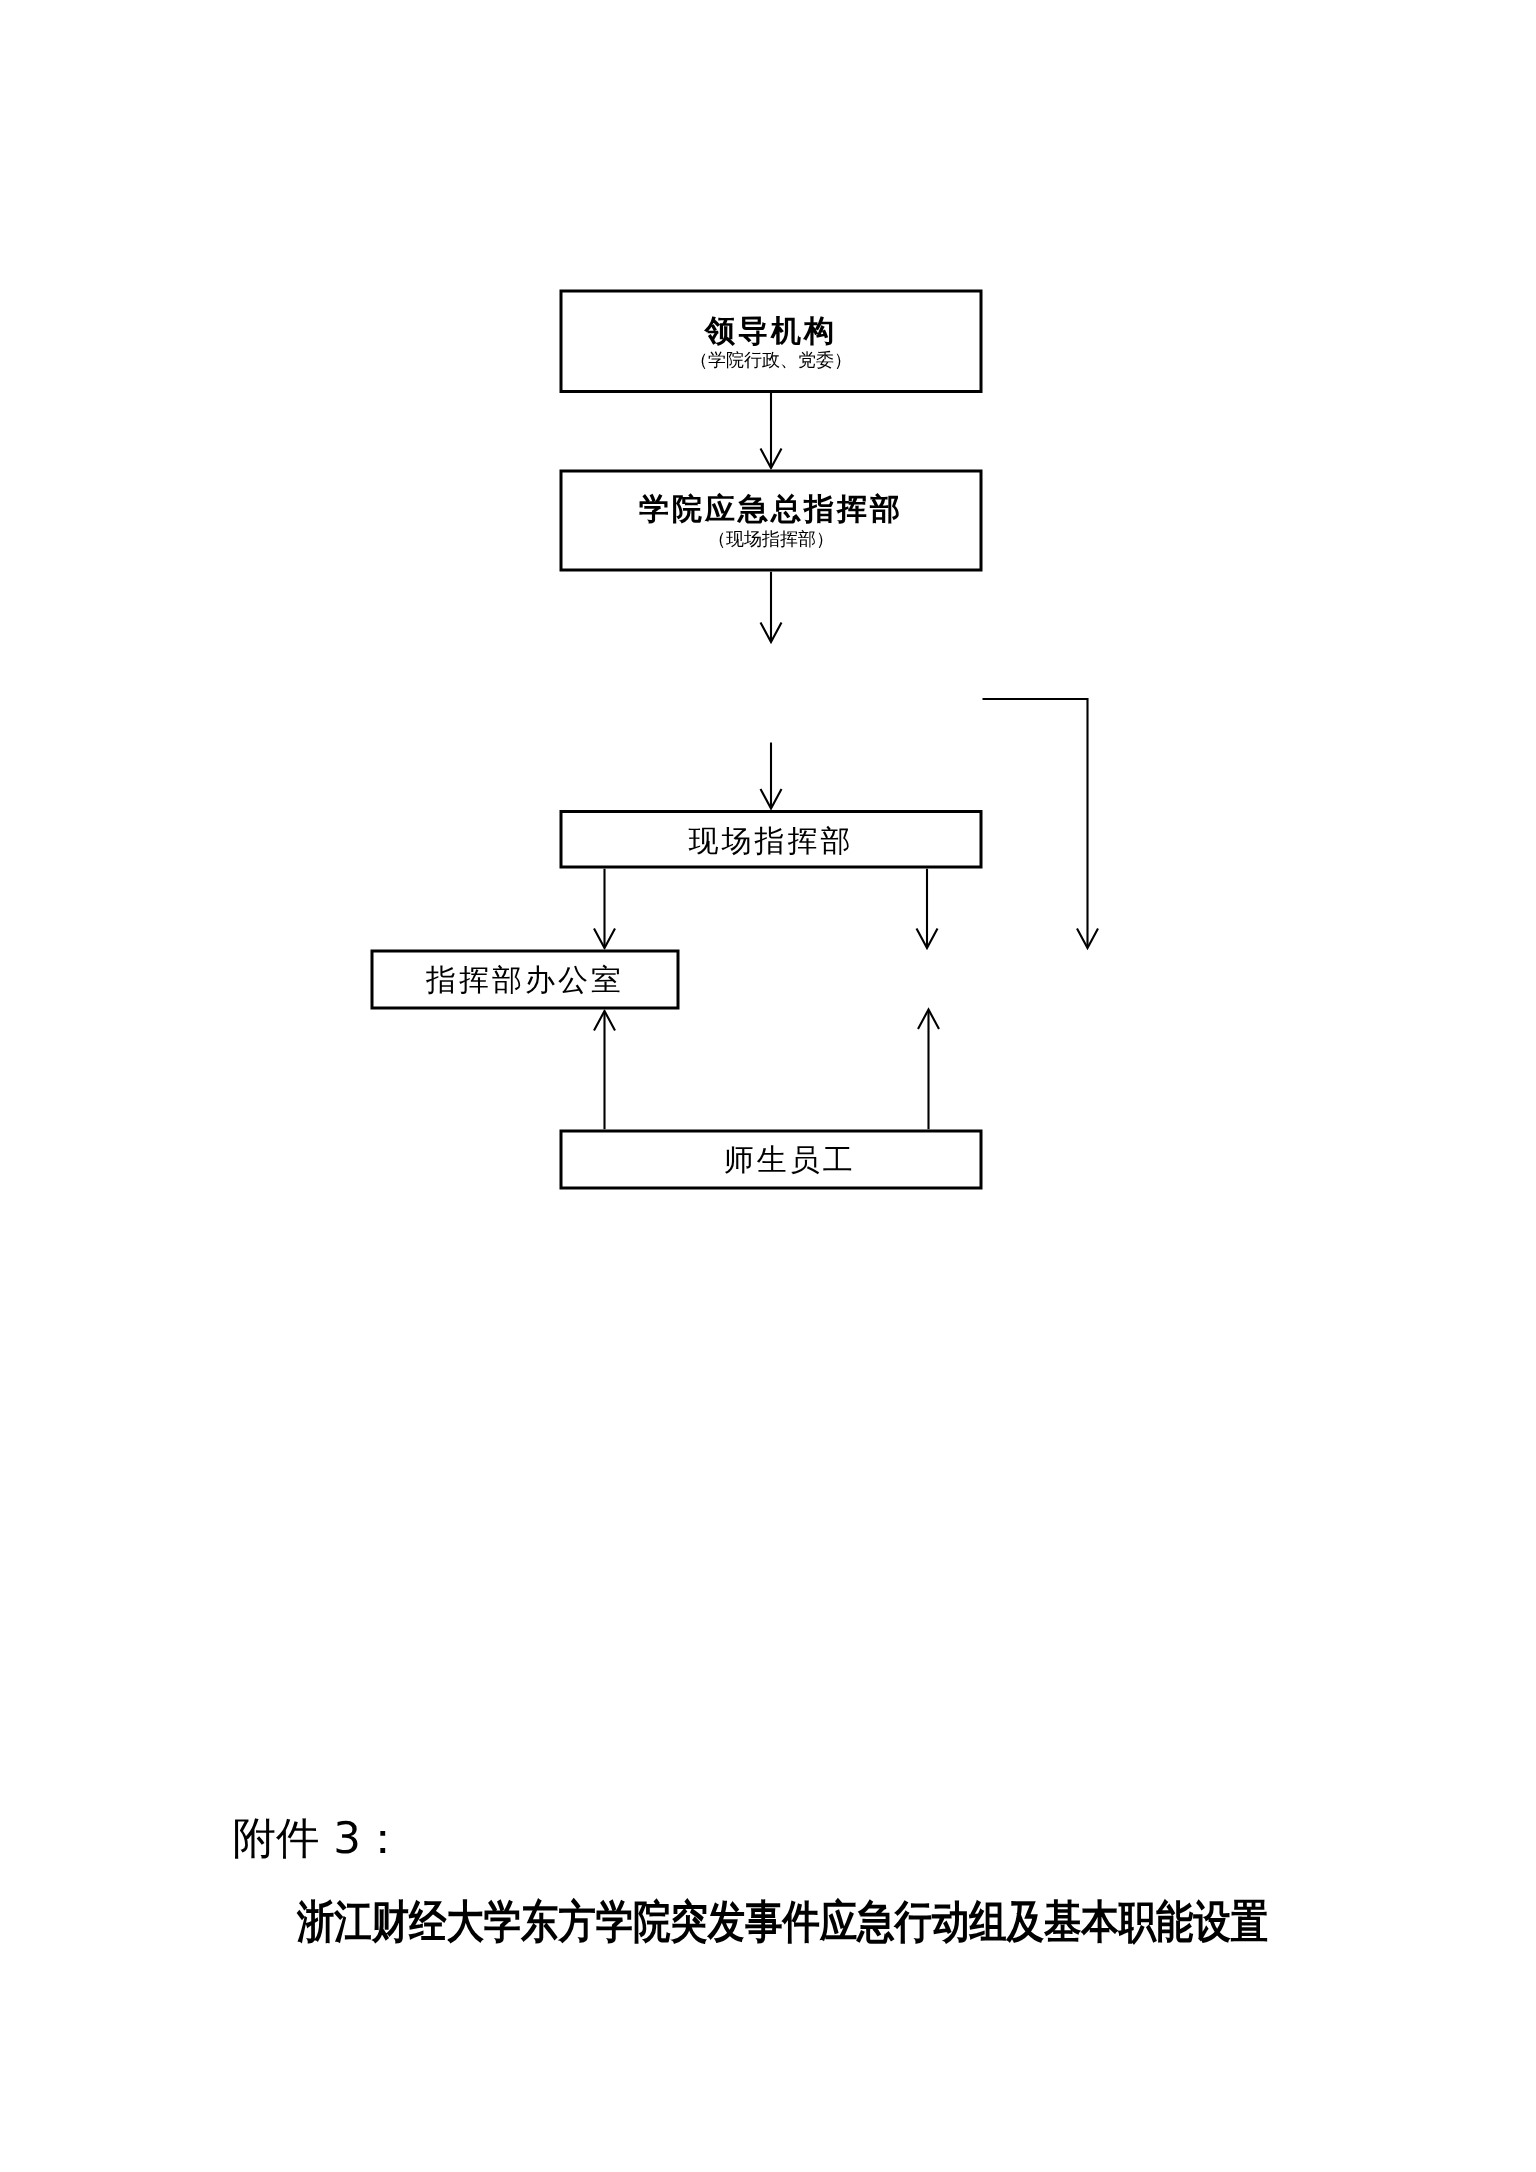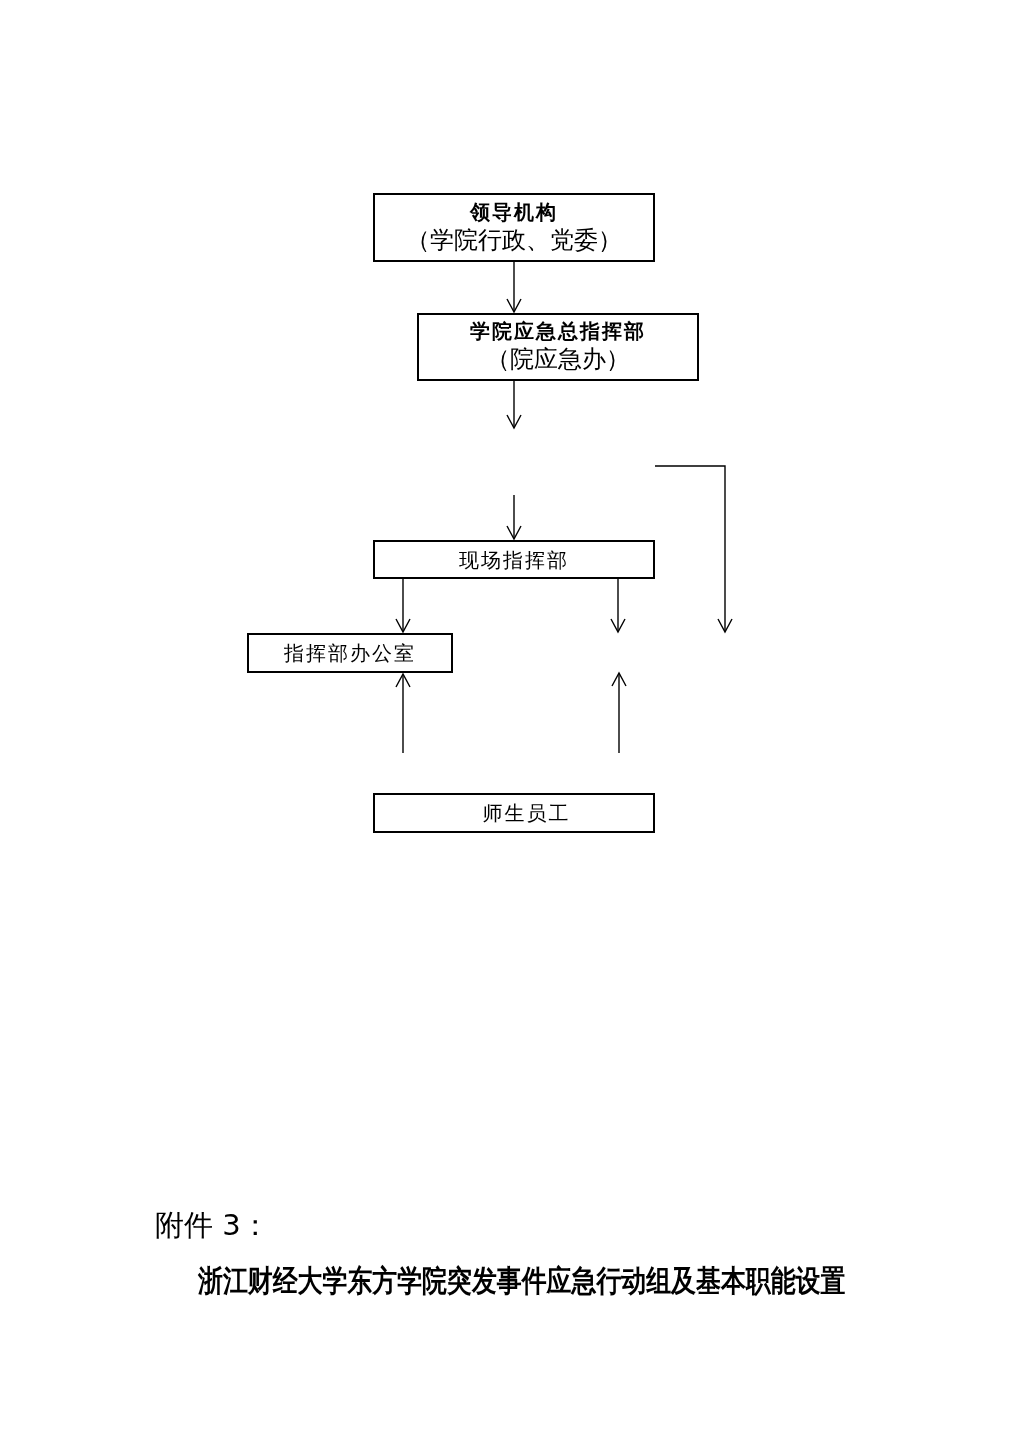--- a/index.html
+++ b/index.html
@@ -38,34 +38,34 @@
   .node .title {
     font-size: 20px;
     letter-spacing: 2px;
     line-height: 1.3;
     white-space: nowrap;
   }
   .node .title.bold {
     font-weight: bold;
   }
   .node .subtitle {
-    font-size: 24px;
+    font-size: 12px;
     font-weight: normal;
     letter-spacing: 0px;
     line-height: 1.3;
     white-space: nowrap;
   }
   
   .node-leader  { left: 373px; top: 193px; width: 282px; height: 69px; }
-  .node-hq      { left: 373px; top: 313px; width: 282px; height: 68px; margin-left: 44px; }
+  .node-hq      { left: 373px; top: 313px; width: 282px; height: 68px; }
   .node-special { left: 373px; top: 429px; width: 282px; height: 66px; }
   .node-scene   { left: 373px; top: 540px; width: 282px; height: 39px; }
   .node-work    { left: 247px; top: 633px; width: 206px; height: 40px; }
   .node-link    { left: 572px; top: 633px; width: 235px; height: 39px; }
-  .node-staff   { left: 373px; top: 793px; width: 282px; height: 40px; padding-left: 25px; }
+  .node-staff   { left: 373px; top: 753px; width: 282px; height: 40px; padding-left: 25px; }
 
   .attachment-label {
     position: absolute;
     left: 155px;
     top: 1206px;
     font-family: "DejaVu Sans", "Liberation Sans", sans-serif;
     font-size: 29px;
     font-weight: normal;
     white-space: nowrap;
   }
@@ -113,21 +113,21 @@
     <polyline points="612,686 619,673 626,686"></polyline>
   </svg>
 
   <div class="node node-leader">
     <span class="title bold">领导机构</span>
     <span class="subtitle">（学院行政、党委）</span>
   </div>
 
   <div class="node node-hq">
     <span class="title bold">学院应急总指挥部</span>
-    <span class="subtitle">（院应急办）</span>
+    <span class="subtitle">（现场指挥部）</span>
   </div>
 
 
   <div class="node node-scene">
     <span class="title">现场指挥部</span>
   </div>
 
   <div class="node node-work">
     <span class="title">指挥部办公室</span>
   </div>

